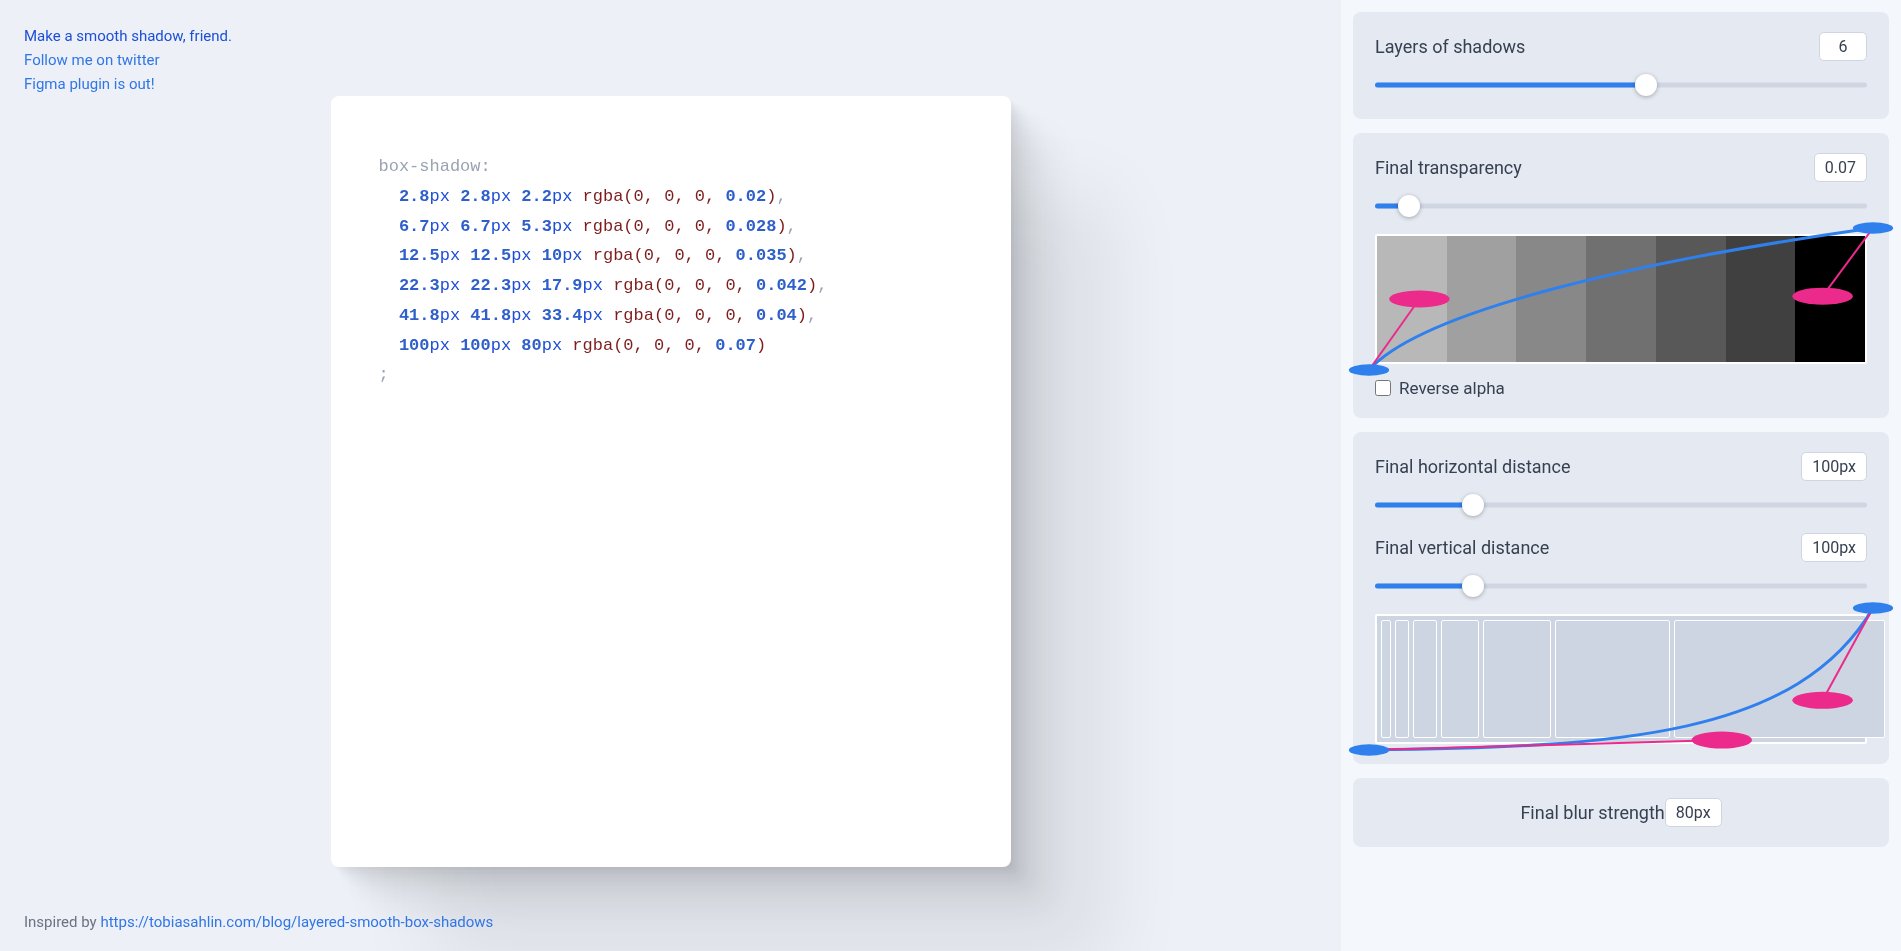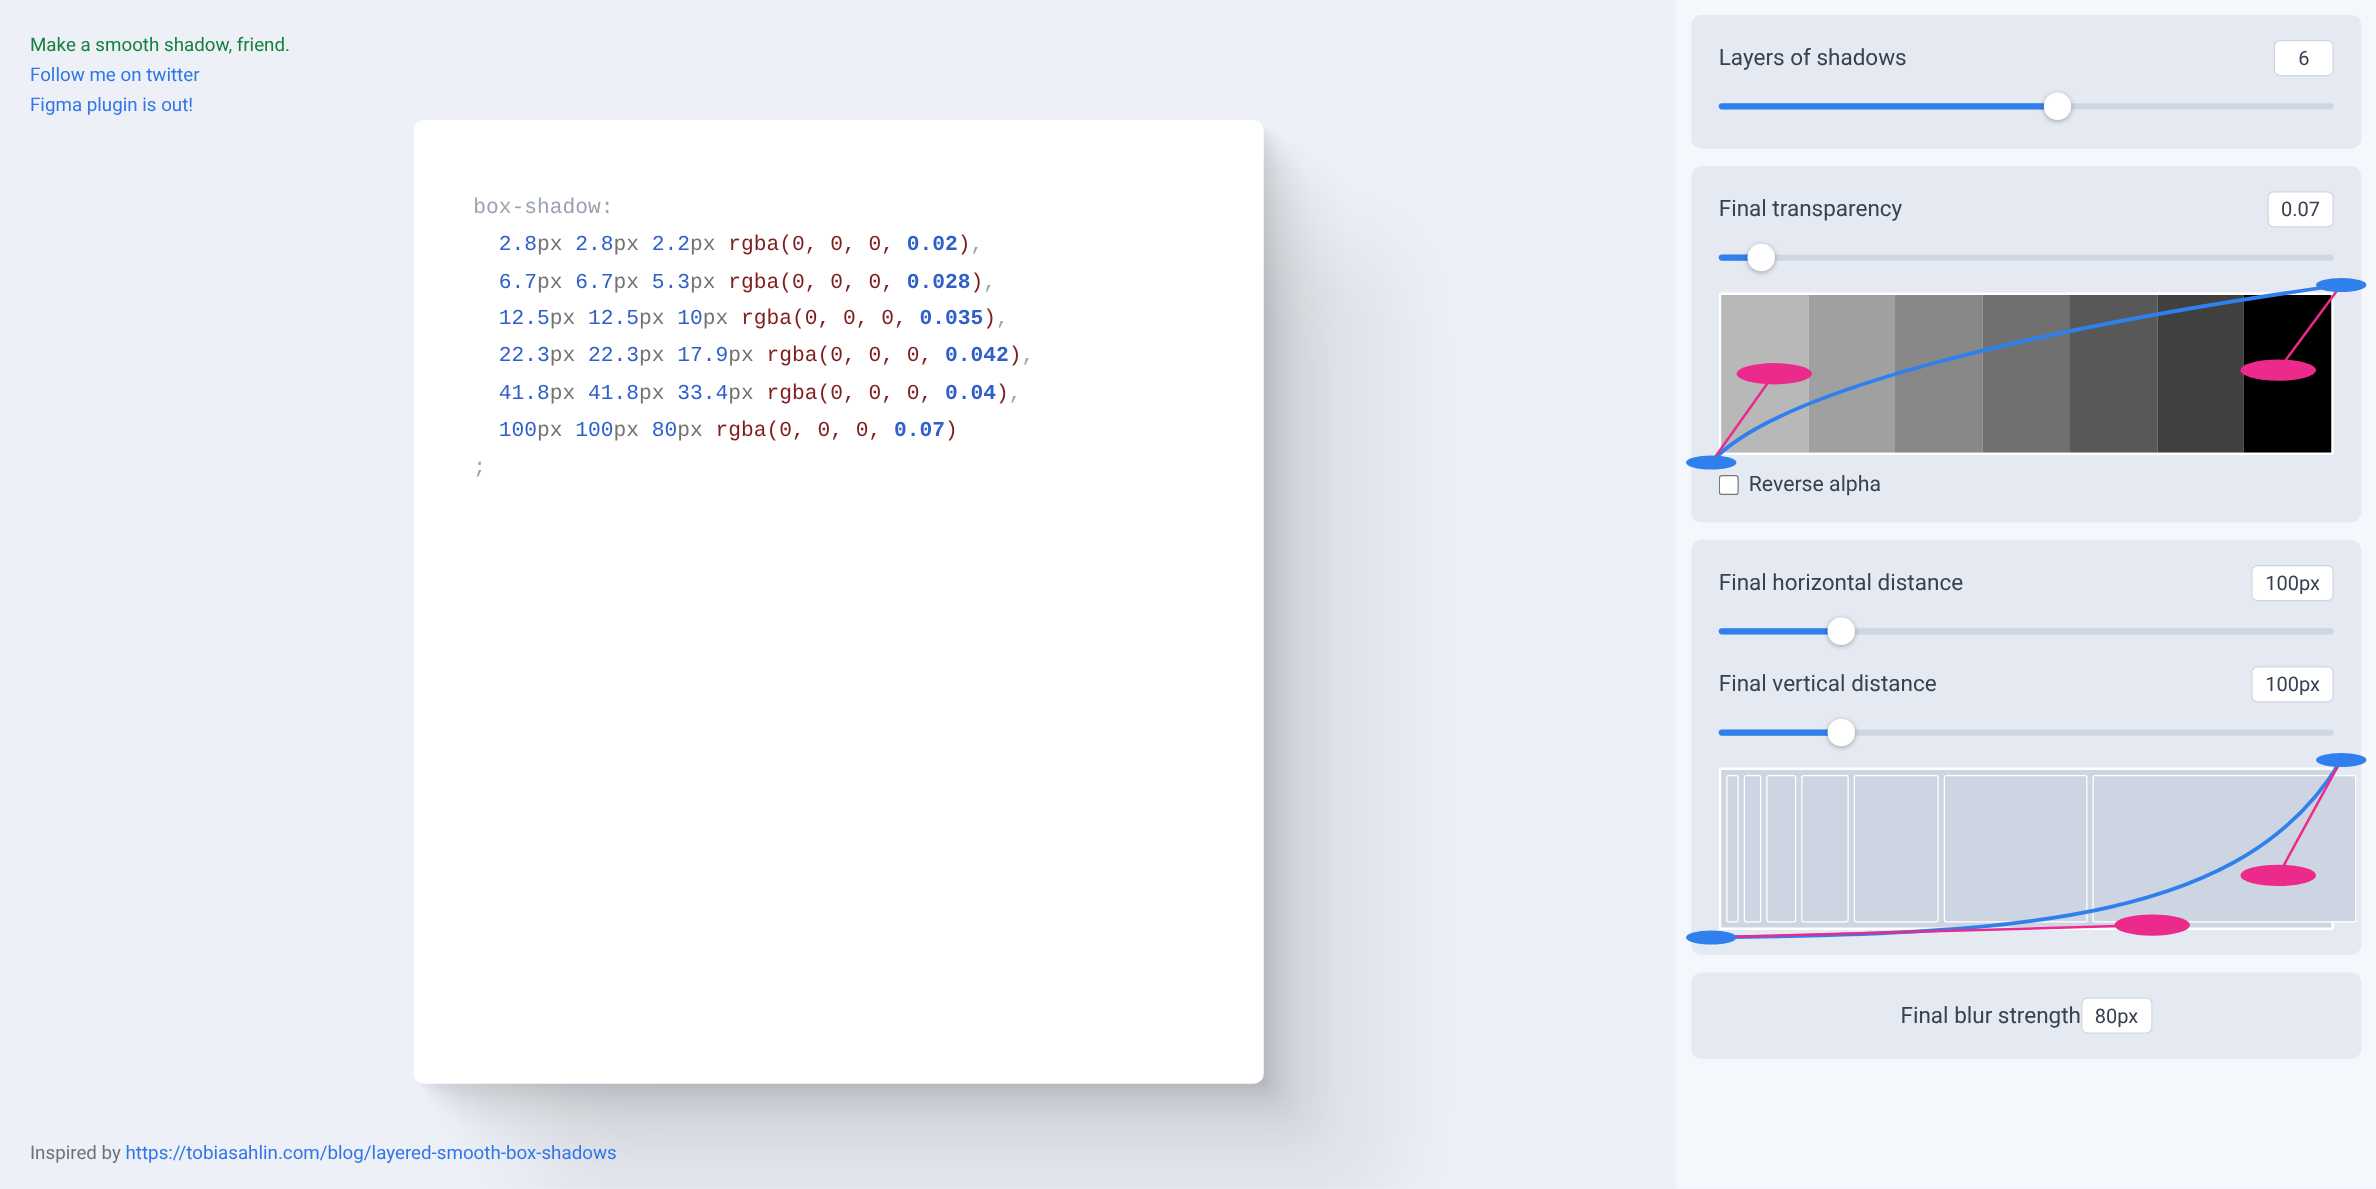--- a/index.html
+++ b/index.html
@@ -12,21 +12,21 @@
     overflow: hidden;
   }
   .left {
     flex: 1;
     position: relative;
     padding: 24px;
     display: flex;
     flex-direction: column;
   }
   .header { font-size: 15px; line-height: 1.6; }
-  .header .title { color: #15803d; }
+  .header .title { color: #1d4ed8; }
   .header a { color: #3176e6; text-decoration: none; }
   .canvas-area {
     flex: 1;
     display: flex;
     justify-content: center;
     padding-bottom: 60px;
   }
   .preview-card {
     background: #fff;
     border-radius: 8px;
@@ -40,22 +40,22 @@
       41.8px 41.8px 33.4px rgba(0,0,0,0.05),
       100px 100px 80px rgba(0,0,0,0.07);
   }
   .code {
     font-family: "SFMono-Regular", Consolas, "Liberation Mono", Menlo, monospace;
     font-size: 17px;
     line-height: 1.75;
     color: #9aa3b2;
     white-space: pre;
   }
-  .code .num { color: #2f5fcb; font-weight: 400; }
-  .code .unit { color: #737373; }
+  .code .num { color: #2f5fcb; font-weight: 700; }
+  .code .unit { color: #1d4ed8; }
   .code .rgba { color: #7f1d1d; }
   .code .alpha { color: #2f5fcb; font-weight: 600; }
 
   .footer {
     font-size: 15px;
     color: #6b7280;
     position: absolute;
     bottom: 20px;
     left: 24px;
   }

